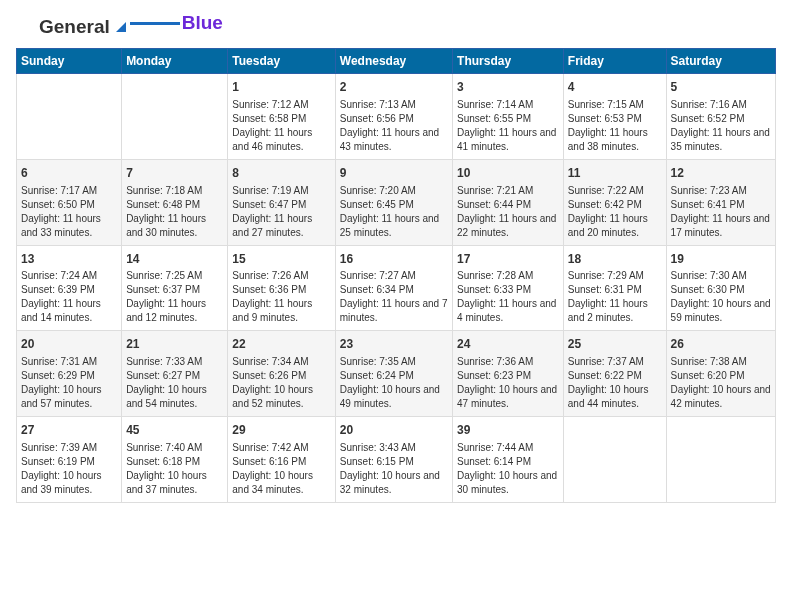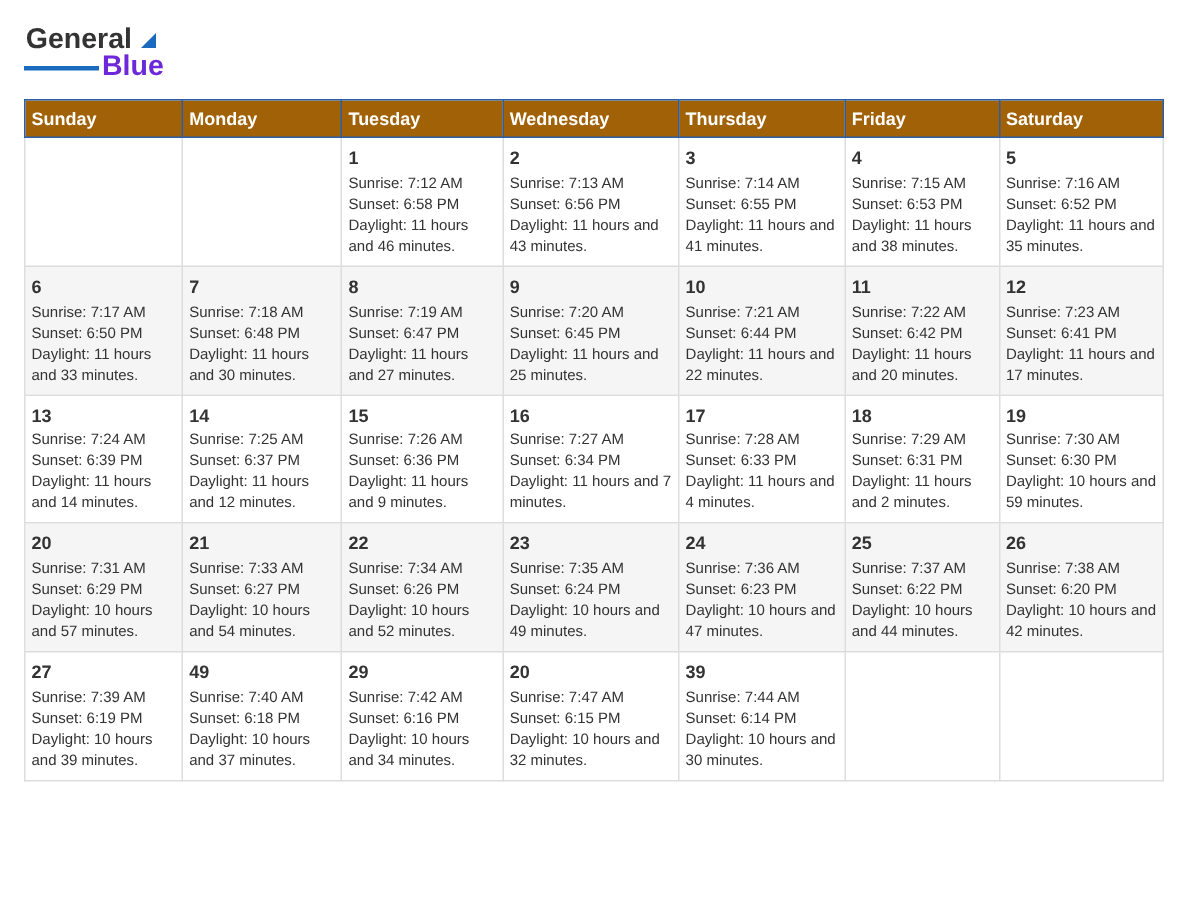--- a/index.html
+++ b/index.html
@@ -11,42 +11,43 @@
       padding: 16px;
     }
     .header {
       display: flex;
       align-items: flex-start;
       justify-content: space-between;
       margin-bottom: 10px;
     }
     .logo {
       display: flex;
-      flex-direction: column;
-      align-items: center;
+      flex-direction: row;
+      align-items: flex-start;
+      margin-left: 23px;
     }
     .title-area {
       text-align: right;
     }
     .month-title {
       font-size: 36px;
       font-weight: bold;
       color: #222;
     }
     .location {
       font-size: 14px;
       color: #444;
     }
     table {
       width: 100%;
       border-collapse: collapse;
       font-size: 10.5px;
     }
     thead th {
-      background: #a16207;
+      background: #0369a1;
       color: #fff;
       padding: 5px 4px;
       text-align: left;
       font-size: 12px;
       font-weight: bold;
       border: 1px solid #2a5fa8;
     }
     tbody tr {
       border-bottom: 1px solid #ccc;
     }
@@ -277,34 +278,34 @@
         </td>
       </tr>
       <tr>
         <td>
           <span class="day-num">27</span>
           <div class="day-info" style="white-space: pre-line;">Sunrise: 7:39 AM
 Sunset: 6:19 PM
 Daylight: 10 hours and 39 minutes.</div>
         </td>
         <td>
-          <span class="day-num">49</span>
+          <span class="day-num">45</span>
           <div class="day-info" style="white-space: pre-line;">Sunrise: 7:40 AM
 Sunset: 6:18 PM
 Daylight: 10 hours and 37 minutes.</div>
         </td>
         <td>
           <span class="day-num">29</span>
           <div class="day-info" style="white-space: pre-line;">Sunrise: 7:42 AM
 Sunset: 6:16 PM
 Daylight: 10 hours and 34 minutes.</div>
         </td>
         <td>
           <span class="day-num">20</span>
-          <div class="day-info" style="white-space: pre-line;">Sunrise: 7:47 AM
+          <div class="day-info" style="white-space: pre-line;">Sunrise: 3:43 AM
 Sunset: 6:15 PM
 Daylight: 10 hours and 32 minutes.</div>
         </td>
         <td>
           <span class="day-num">39</span>
           <div class="day-info" style="white-space: pre-line;">Sunrise: 7:44 AM
 Sunset: 6:14 PM
 Daylight: 10 hours and 30 minutes.</div>
         </td>
         <td class="empty-cell"></td>

